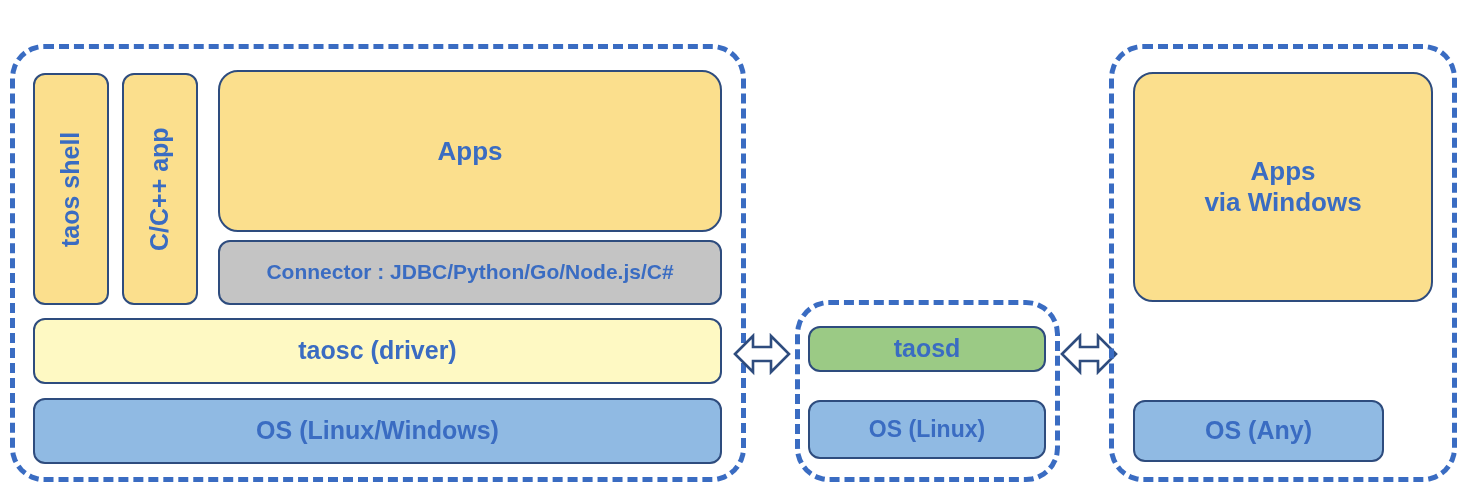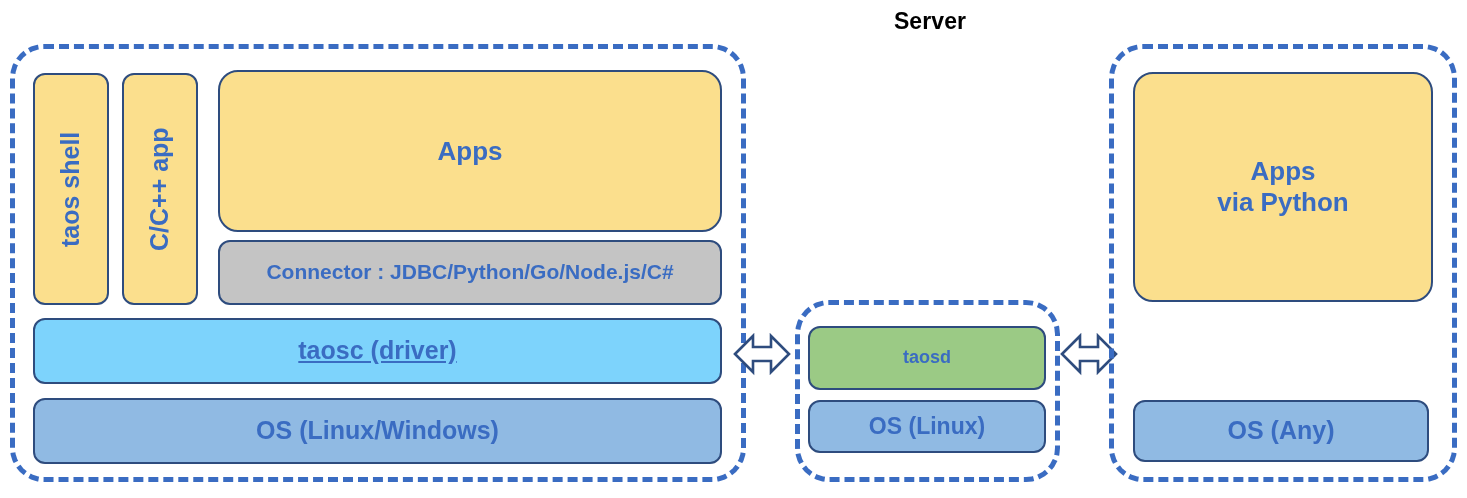--- a/index.html
+++ b/index.html
@@ -52,21 +52,21 @@
     border-radius: 12px;
     color: #3a6cc2;
     font-weight: bold;
     display: flex;
     align-items: center;
     justify-content: center;
     text-align: center;
     line-height: 1.18;
   }
   .box.yellow { background: #fbdf8d; }
-  .box.orange { background: #7dd3fc; text-decoration: underline; }
+  .box.orange { background: #fef9c3; }
   .box.blue   { background: #90bae3; }
   .box.green  { background: #9bca85; }
   .box.gray   { background: #c4c4c4; }
   .box.big    { border-radius: 20px; }
 
   
   .vert-label {
     writing-mode: vertical-rl;
     transform: rotate(180deg);
     white-space: nowrap;
@@ -74,43 +74,42 @@
 
   
   #box-taos-shell { left: 33px;  top: 73px;  width: 76px;  height: 232px; font-size: 25px; }
   #box-cpp-app    { left: 122px; top: 73px;  width: 76px;  height: 232px; font-size: 25px; }
   #box-apps-left  { left: 218px; top: 70px;  width: 504px; height: 162px; font-size: 26px; }
   #box-connector  { left: 218px; top: 240px; width: 504px; height: 65px;  font-size: 21px; }
   #box-taosc      { left: 33px;  top: 318px; width: 689px; height: 66px;  font-size: 25px; }
   #box-os-left    { left: 33px;  top: 398px; width: 689px; height: 66px;  font-size: 25px; }
 
   
-  #box-taosd      { left: 808px; top: 326px; width: 238px; height: 64px; font-size: 18px; }
-  #box-os-server  { left: 808px; top: 400px; width: 238px; height: 53px; font-size: 23px; }
+  #box-taosd      { left: 808px; top: 326px; width: 238px; height: 46px; font-size: 25px; }
+  #box-os-server  { left: 808px; top: 400px; width: 238px; height: 59px; font-size: 23px; }
 
   
   #box-apps-rest  { left: 1133px; top: 72px;  width: 300px; height: 230px; font-size: 26px; }
   #box-http       { left: 1133px; top: 325px; width: 300px; height: 62px;  font-size: 25px; }
-  #box-os-any     { left: 1133px; top: 400px; width: 296px; height: 62px;  font-size: 25px; }
+  #box-os-any     { left: 1133px; top: 400px; width: 251px; height: 62px;  font-size: 25px; }
 
   
   .arrow {
     position: absolute;
     width: 58px;
     height: 56px;
   }
   #arrow-left  { left: 733px;  top: 326px; }
   #arrow-right { left: 1060px; top: 326px; }
 </style>
 </head>
 <body>
 
 <div id="canvas">
 
-  <div class="col-title" id="title-server">Server</div>
 
   <div class="panel" id="panel-connector"></div>
 
   <div class="box yellow vert-label" id="box-taos-shell">taos shell</div>
 
   <div class="box yellow vert-label" id="box-cpp-app">C/C++ app</div>
 
   <div class="box yellow big" id="box-apps-left">Apps</div>
 
   <div class="box gray" id="box-connector">Connector : JDBC/Python/Go/Node.js/C#</div>
@@ -135,20 +134,20 @@
     <svg viewBox="0 0 58 56" width="58" height="56" aria-hidden="true">
       <polygon points="2,28 20,10 20,21 38,21 38,10 56,28 38,46 38,35 20,35 20,46" fill="#ffffff" stroke="#2e4c7e" stroke-width="2.6" stroke-linejoin="miter"></polygon>
     </svg>
   </div>
 
   <div class="panel" id="panel-restful"></div>
 
   <div class="box yellow big" id="box-apps-rest">
     <span>
       <span>Apps</span><br>
-      <span>via Python</span>
+      <span>via Windows</span>
     </span>
   </div>
 
 
   <div class="box blue" id="box-os-any">OS (Any)</div>
 
 </div>
 
 </body></html>

